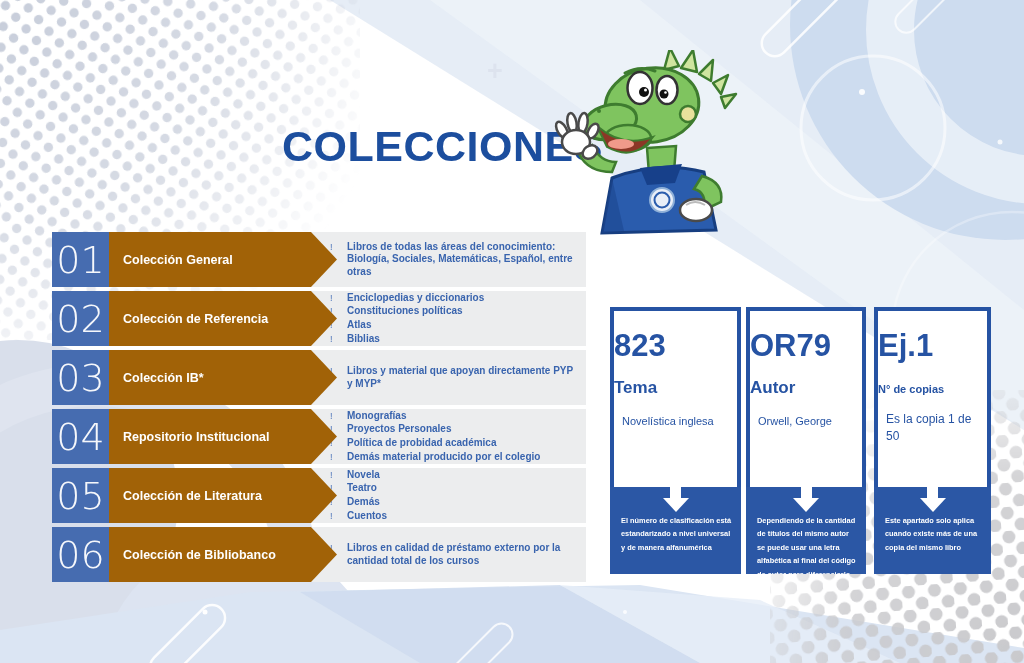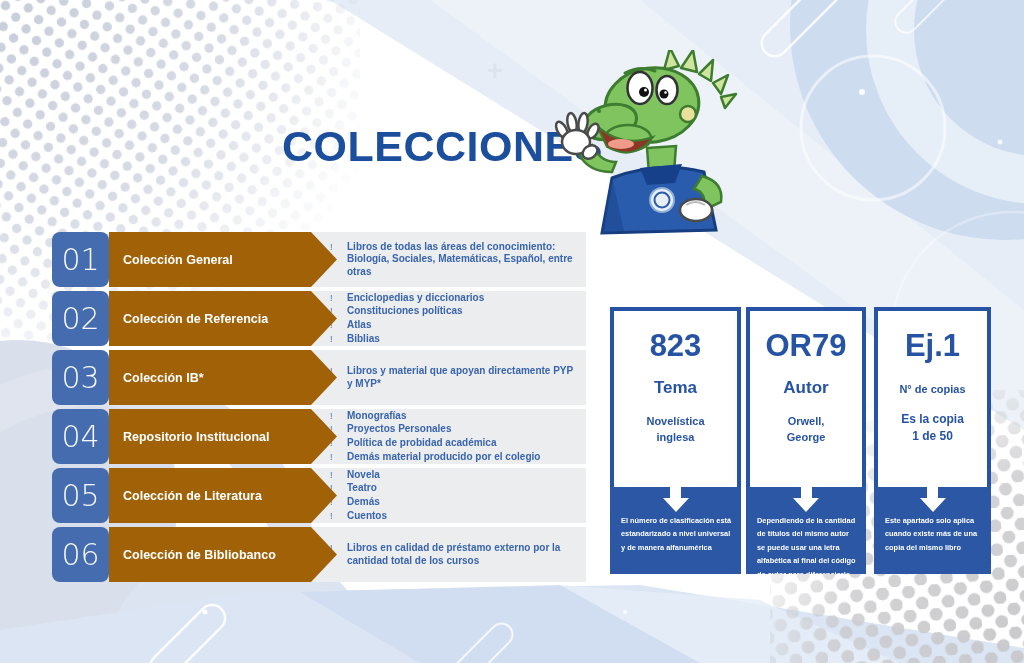--- a/index.html
+++ b/index.html
@@ -16,35 +16,35 @@
   .rows{position:absolute;left:52px;top:232px;width:534px;z-index:2;}
   .row{position:relative;height:55px;margin-bottom:4px;}
   .panel{position:absolute;left:252px;right:0;top:0;bottom:0;background:#ecedee;z-index:1;
          display:flex;flex-direction:column;justify-content:center;padding-left:26px;box-sizing:border-box;}
   .banner{position:absolute;left:57px;top:0;width:228px;height:55px;background:#a16207;z-index:2;
           clip-path:polygon(0 0,calc(100% - 26px) 0,100% 50%,calc(100% - 26px) 100%,0 100%);
           display:flex;align-items:center;}
   .banner span{color:#fff;font-size:12.5px;font-weight:700;padding-left:14px;}
   .num{position:absolute;left:0;top:0;width:57px;height:55px;background:#466cb0;z-index:3;
        display:flex;align-items:center;justify-content:center;font-family:"DejaVu Sans",sans-serif;
-       font-weight:200;font-size:30px;color:rgba(255,255,255,.95);border-radius:8px;}
+       font-weight:200;font-size:38px;color:rgba(255,255,255,.95);}
   .item{display:flex;line-height:12.5px;margin:0.6px 0;}
   .bul{width:17px;flex:0 0 17px;color:#4a72b8;font-size:9px;font-weight:400;}
   .itxt{max-width:232px;color:#3964ae;font-size:10px;font-weight:700;}
   
   .card-col{position:absolute;top:307px;height:274px;z-index:2;}
   .c1{left:610px;width:131px;}
   .c2{left:746px;width:120px;}
   .c3{left:874px;width:117px;}
   .card-box{position:absolute;left:0;top:0;width:100%;height:201px;background:#fff;
-            border:4px solid #2653a3;box-sizing:border-box;text-align:center;color:#2653a3;}
+            border:4px solid #2653a3;box-sizing:border-box;color:#2653a3;}
   .code{font-size:31px;font-weight:700;margin-top:17px;}
   .cat{font-size:17px;font-weight:600;margin-top:14px;}
   .cat.small{font-size:11px;margin-top:19px;}
-  .ex{font-size:11px;font-weight:700;margin-top:16px;line-height:1.45;padding:0 20px;}
+  .ex{font-size:11px;font-weight:400;margin-top:16px;line-height:1.45;padding:0 8px;}
   .ex.small{font-size:12px;}
   .note{position:absolute;left:0;top:180px;width:100%;height:87px;background:#2b57a5;}
   .arrow{position:absolute;top:-9px;left:50%;transform:translateX(-50%);width:26px;}
   .arrow .stem{width:11px;height:20px;background:#fff;margin:0 auto;}
   .arrow .head{width:0;height:0;border-left:13px solid transparent;border-right:13px solid transparent;
                border-top:14px solid #fff;}
   .ntext{position:absolute;left:0;top:0;right:0;bottom:0;padding:27px 7px 4px 11px;
          color:#fff;font-size:7.4px;font-weight:700;line-height:1.82;text-align:left;overflow:hidden;}
 </style>
 </head>

